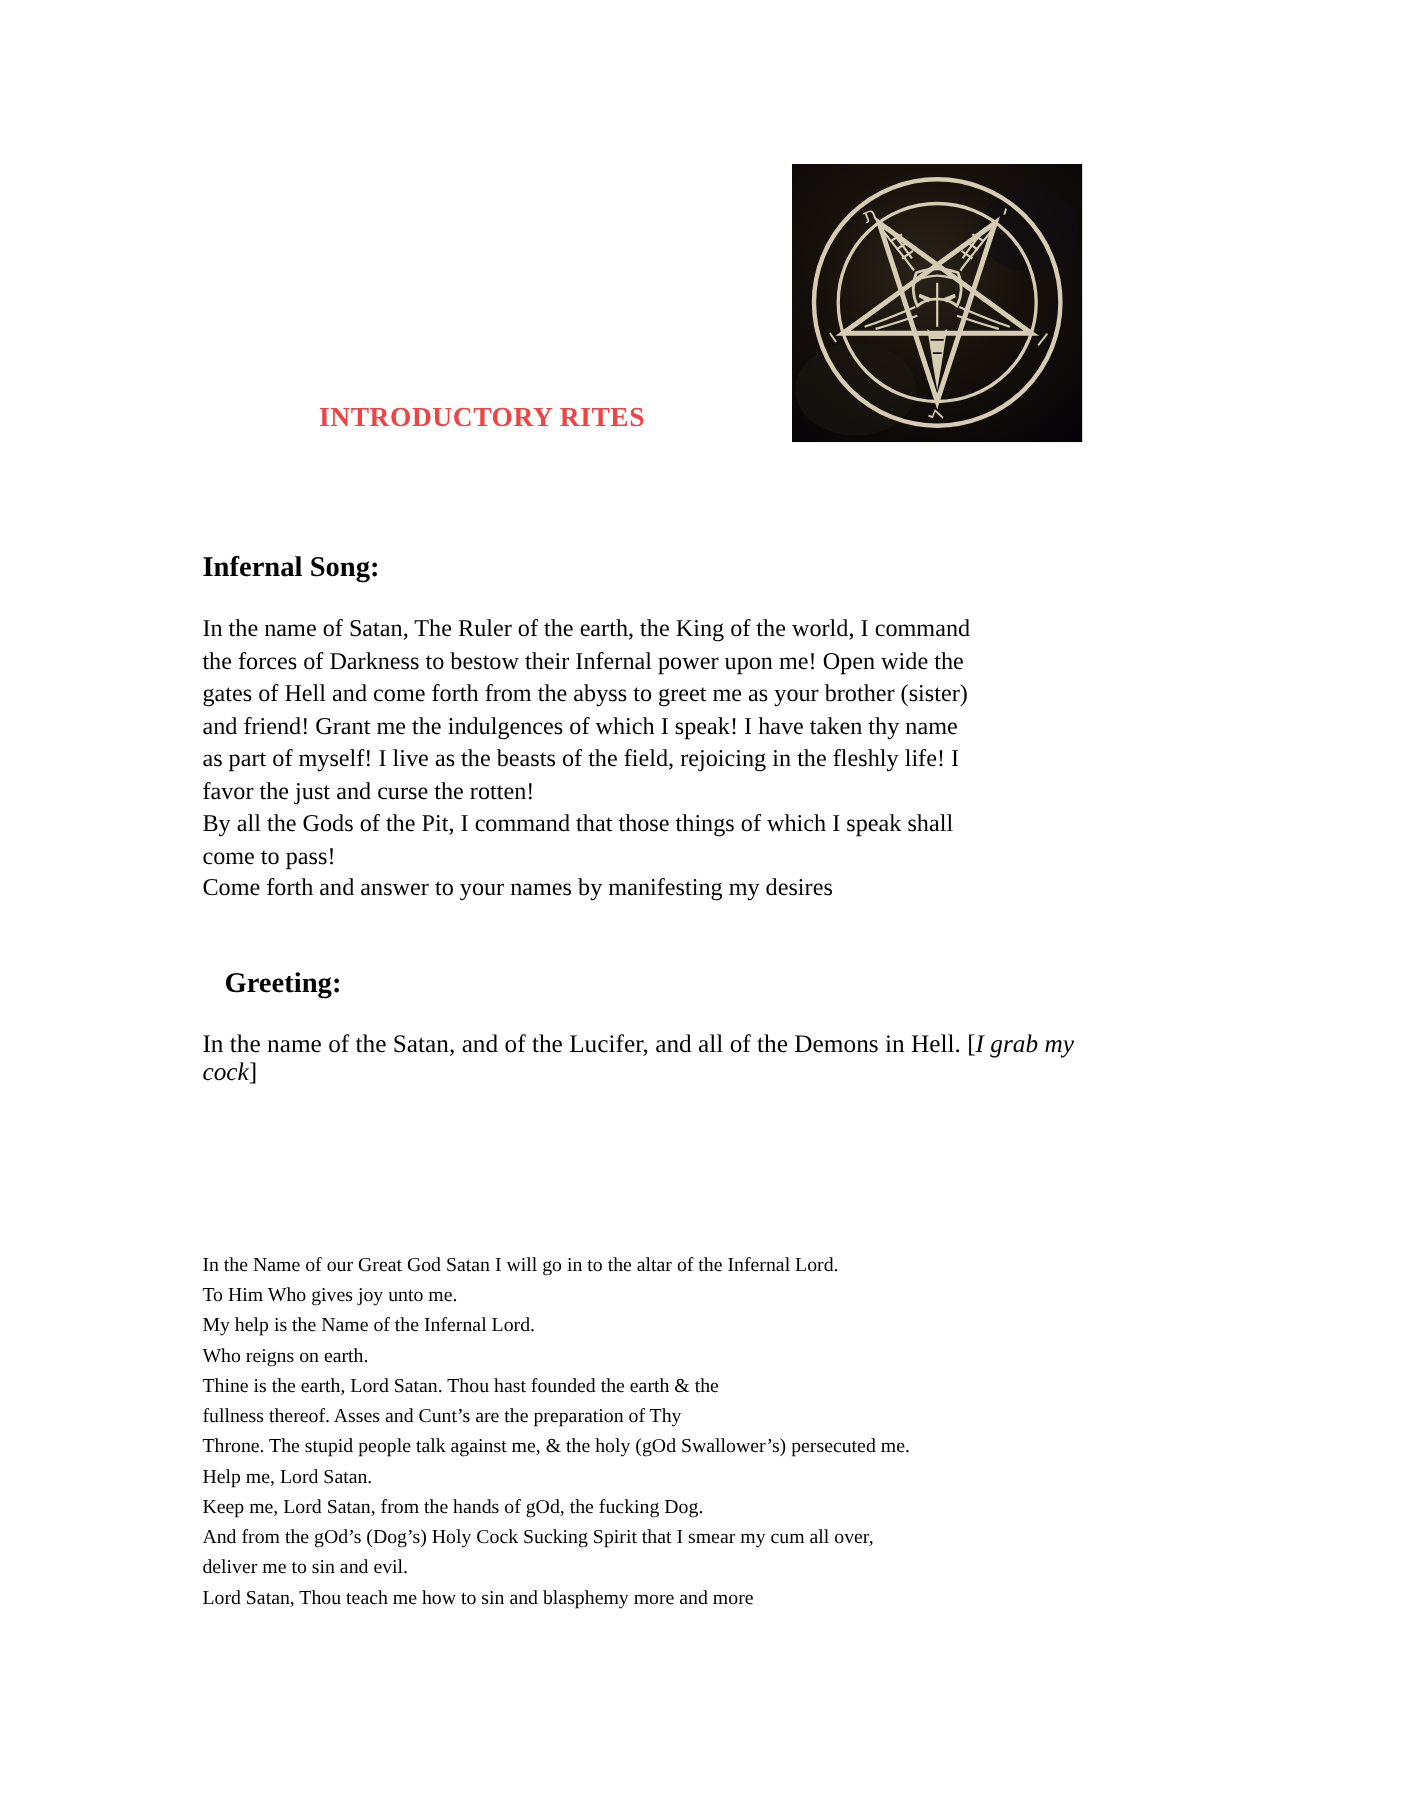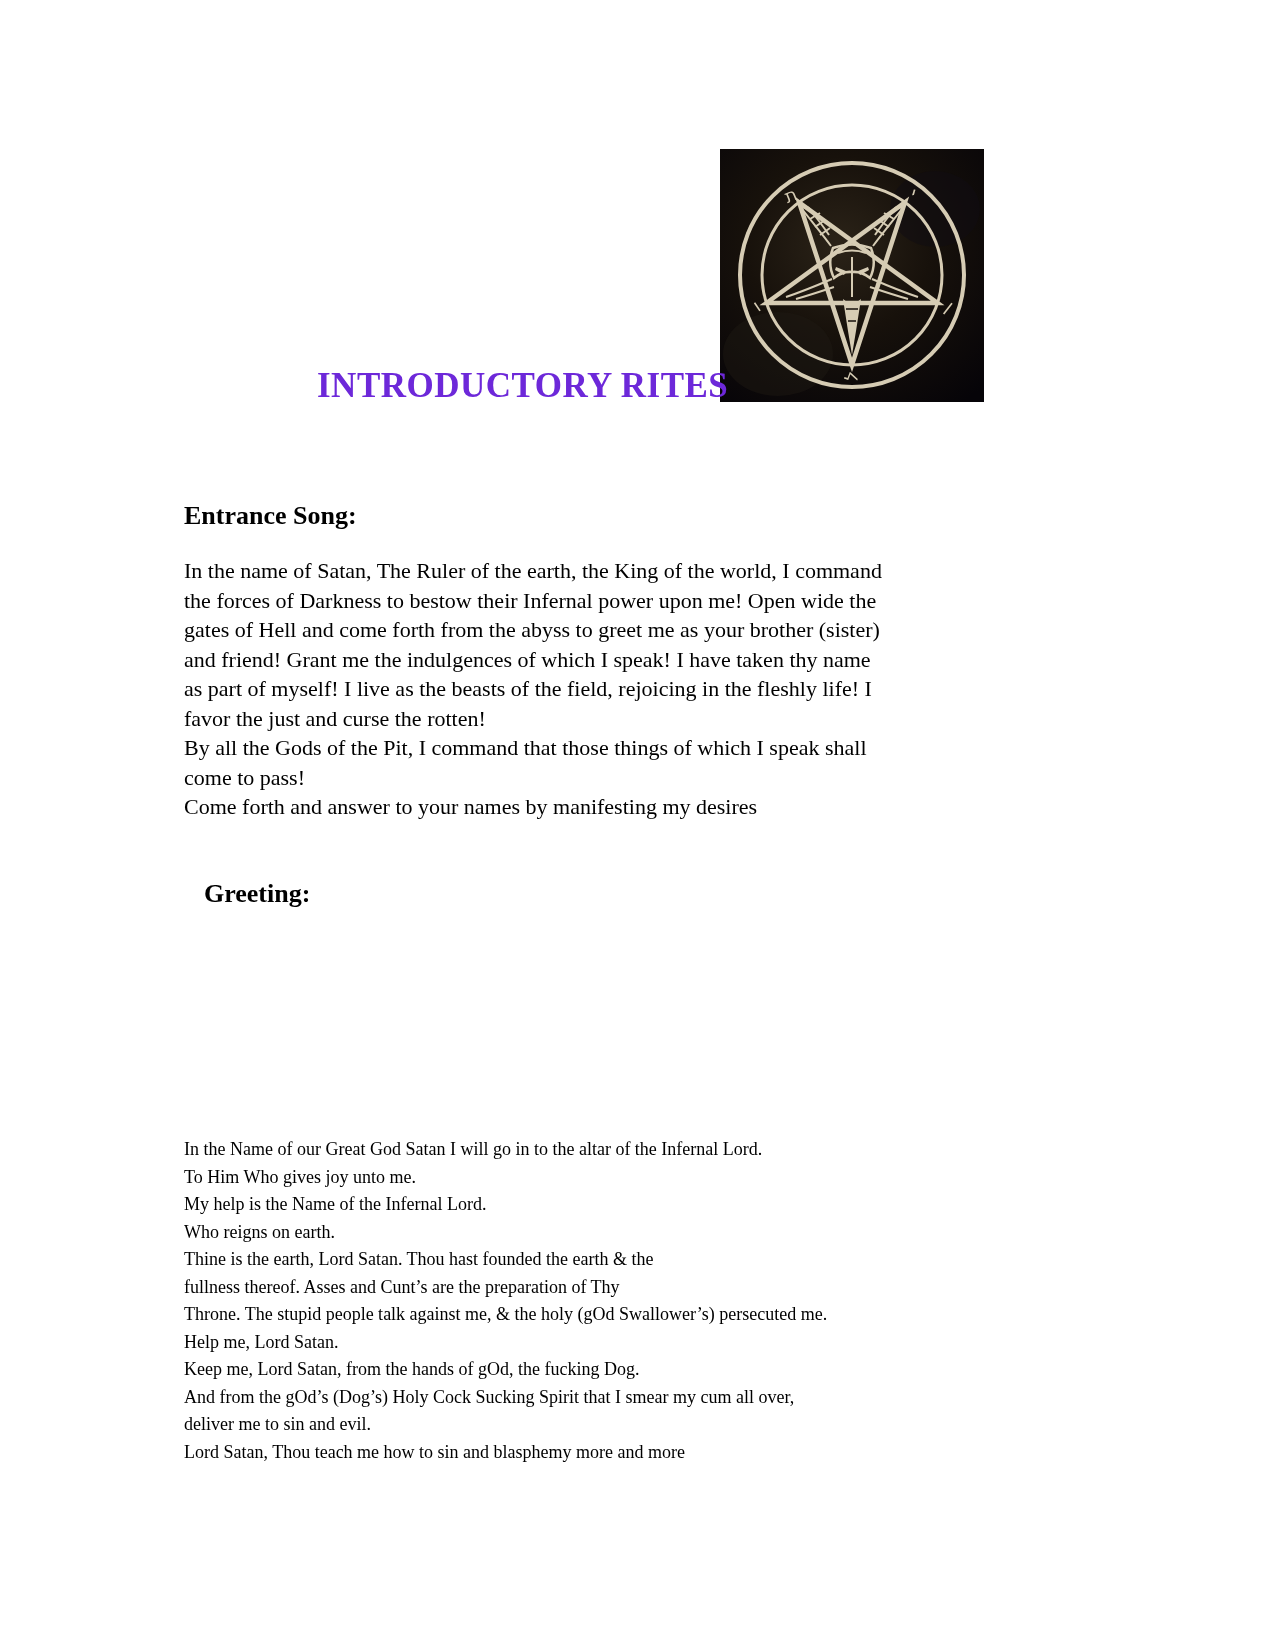--- a/index.html
+++ b/index.html
@@ -4,22 +4,22 @@
 <style>
   html,body { margin:0; padding:0; background:#e8e8e8; }
   .page {
     position:relative; width:1275px; height:1650px; margin:0 auto;
     background:#ffffff; overflow:hidden;
     font-family:"Liberation Serif","DejaVu Serif",serif; color:#000;
   }
   .abs { position:absolute; }
   .doc-title {
     left:290px; top:366px;
-    font-size:35px; font-weight:bold; letter-spacing:0.5px;
-    color:#6d28d9; white-space:nowrap;margin-left:27px;
+    font-size:25px; font-weight:bold; letter-spacing:0.5px;
+    color:#ef4444; white-space:nowrap;
   }
   .sigil-wrap { left:720px; top:149px; width:264px; height:253px; }
   .sigil-wrap svg { display:block; }
   .heading { font-size:26px; font-weight:bold; white-space:pre-line; }
   .h-entrance { left:184px; top:501px; }
   .h-greeting { left:184px; top:879px;margin-left:20px; }
   .para { white-space:pre-line; width:980px; }
   .p-entrance { left:184px; top:556px; font-size:22px; line-height:29.5px; }
   .p-greeting { left:184px; top:936px; font-size:23px; line-height:25.5px; }
   .p-greeting em { font-style:italic; }
@@ -86,32 +86,34 @@
         <text x="192" y="50" transform="rotate(16 192 50)">י</text>
         <text x="226" y="162" transform="rotate(38 226 162)">ן</text>
         <text x="132" y="234" transform="rotate(-70 132 228)">ל</text>
         <text x="40" y="162" transform="rotate(-34 40 162)">ו</text>
       </g>
     </svg>
   </div>
 
   <div class="abs doc-title">INTRODUCTORY RITES</div>
 
-  <div class="abs heading h-entrance">Entrance Song:</div>
+  <div class="abs heading h-entrance">Infernal Song:</div>
   <div class="abs para p-entrance">In the name of Satan, The Ruler of the earth, the King of the world, I command
 the forces of Darkness to bestow their Infernal power upon me! Open wide the
 gates of Hell and come forth from the abyss to greet me as your brother (sister)
 and friend! Grant me the indulgences of which I speak! I have taken thy name
 as part of myself! I live as the beasts of the field, rejoicing in the fleshly life! I
 favor the just and curse the rotten!
 By all the Gods of the Pit, I command that those things of which I speak shall
 come to pass!
 Come forth and answer to your names by manifesting my desires</div>
 
   <div class="abs heading h-greeting">Greeting:</div>
+  <div class="abs para p-greeting"><span>In the name of the Satan, and of the Lucifer, and all of the Demons in Hell.  [</span><em>I grab my
+cock</em><span>]</span></div>
 
 
   <div class="abs para p-litany">In the Name of our Great God Satan I will go in to the altar of the Infernal Lord.
 To Him Who gives joy unto me.
 My help is the Name of the Infernal Lord.
 Who reigns on earth.
 Thine is the earth, Lord Satan. Thou hast founded the earth &amp; the
 fullness thereof. Asses and Cunt’s are the preparation of Thy
 Throne. The stupid people talk against me, &amp; the holy (gOd Swallower’s) persecuted me.
 Help me, Lord Satan.

